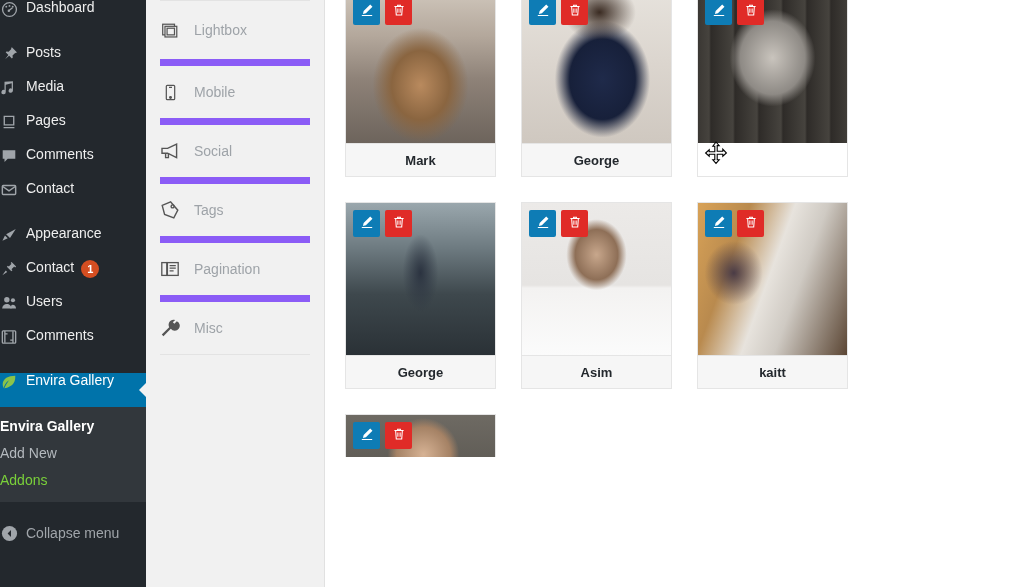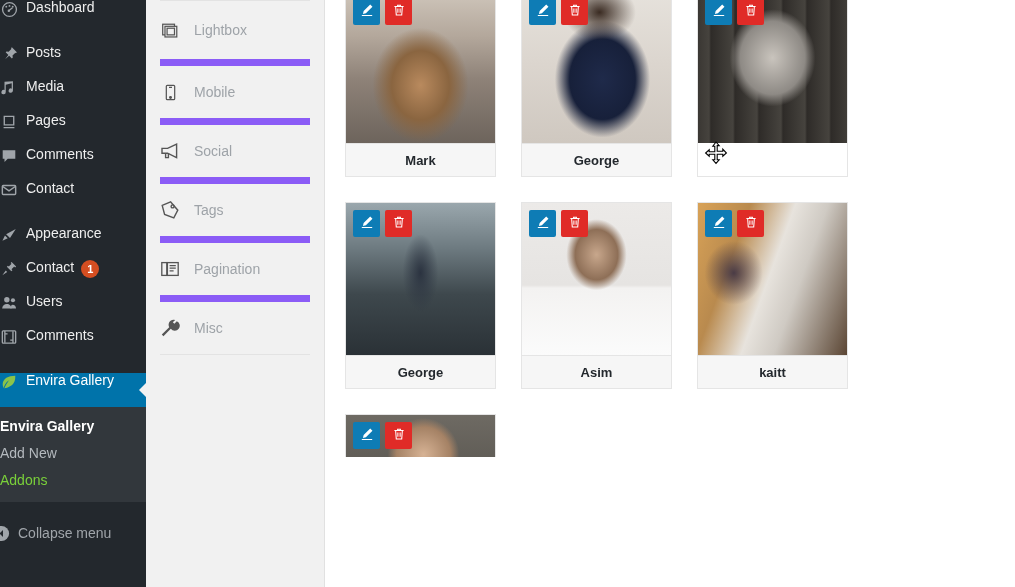--- a/index.html
+++ b/index.html
@@ -74,20 +74,21 @@
     color: #b4b9be;
     line-height: 19px;
     cursor: pointer;
     white-space: nowrap;
   }
   .submenu .sub-item.current { color: #fff; font-weight: bold; }
   .submenu .sub-item.addons { color: #7ad03a; }
   .collapse {
     display: flex; align-items: center;
     height: 34px;
+    padding-left: 8px;
     margin-top: 14px;
     color: #a0a5aa;
     cursor: pointer;
     font-size: 14px;
   }
   .collapse .mi-icon { width: 26px; flex: 0 0 26px; margin-left: -8px; display:flex; align-items:center; }
 
   
   .tabcol {
     width: 179px; flex: 0 0 179px;

